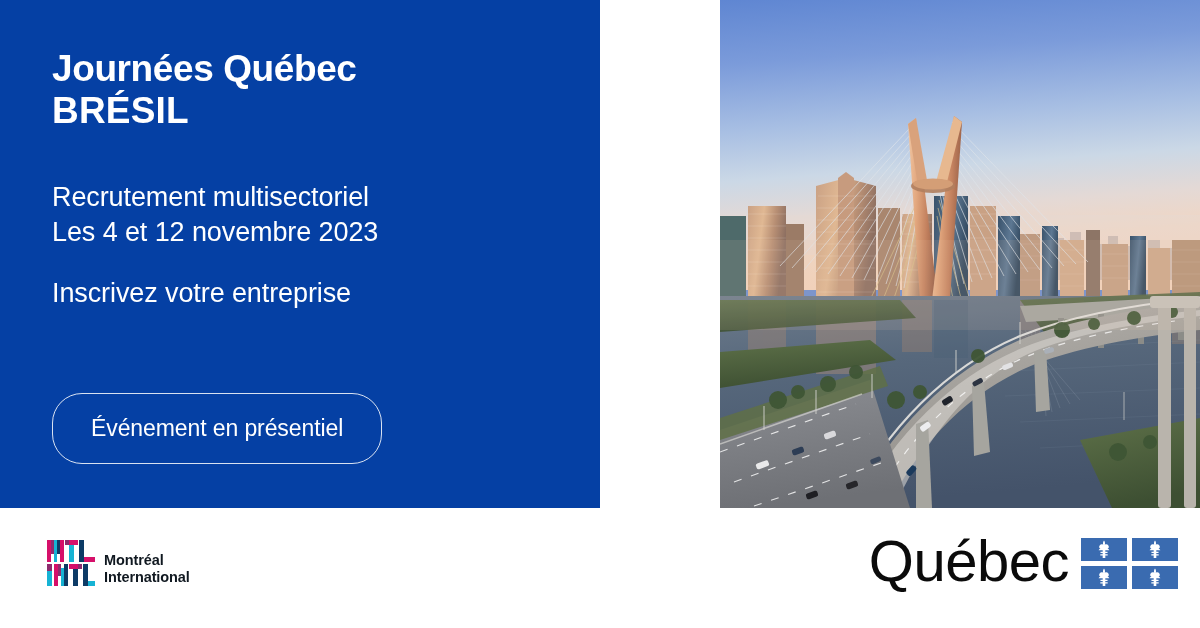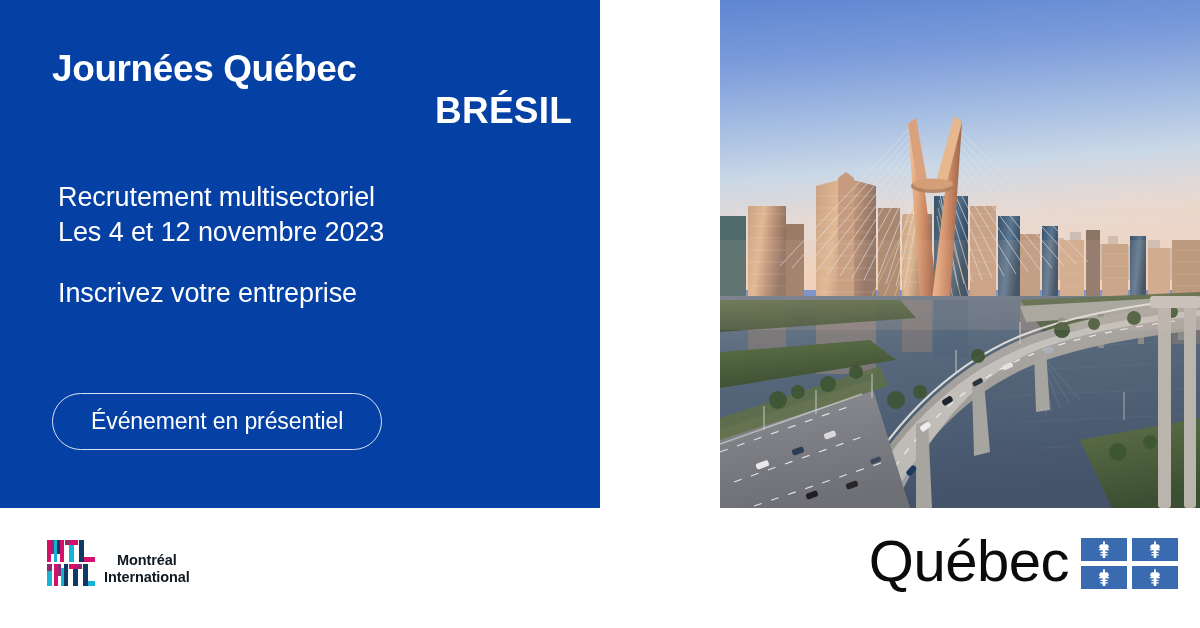--- a/index.html
+++ b/index.html
@@ -23,38 +23,37 @@
 
   .title-block{position:absolute;top:48px;left:0;width:520px;}
   .title-line{
     color:#ffffff;
     font-weight:bold;
     font-size:37px;
     line-height:42px;
     letter-spacing:-0.4px;
     white-space:nowrap;
   }
-  .title-line.l2{letter-spacing:0.2px;text-align:right;}
+  .title-line.l2{letter-spacing:0.2px;}
 
   .body-block{position:absolute;top:180px;left:0;width:520px;}
   .body-para{
     color:#ffffff;
     font-size:27px;
     line-height:35px;
     font-weight:400;
     letter-spacing:-0.1px;
-    margin-left:6px;
   }
   .body-para.second{margin-top:26px;}
   .body-para .ln{display:block;white-space:nowrap;}
 
   .cta{
     position:absolute;top:393px;left:0;
     display:inline-flex;align-items:center;justify-content:center;
-    height:57px;padding:0 38px;
+    height:71px;padding:0 38px;
     border:1.5px solid rgba(255,255,255,.85);
     border-radius:30px;
     color:#ffffff;font-size:23px;letter-spacing:-0.1px;
     box-sizing:border-box;
     background:transparent;
     cursor:pointer;
   }
 
   
   .photo{
@@ -70,21 +69,20 @@
   .mtl-logo{position:absolute;left:47px;top:538px;display:flex;align-items:center;}
   .mtl-mark{width:48px;height:50px;display:block;}
   .mtl-word{
     margin-left:9px;
     color:#101820;
     font-size:14.5px;
     line-height:17px;
     font-weight:bold;
     letter-spacing:-0.1px;
     padding-top:12px;
-    text-align:center;
   }
   .mtl-word span{display:block;}
 
   
   .qc-logo{position:absolute;right:22px;top:532px;display:flex;align-items:center;}
   .qc-word{
     font-family:Liberation Sans, sans-serif;
     font-size:58px;line-height:58px;
     color:#0b0b0b;letter-spacing:-0.5px;
     padding-bottom:4px;

